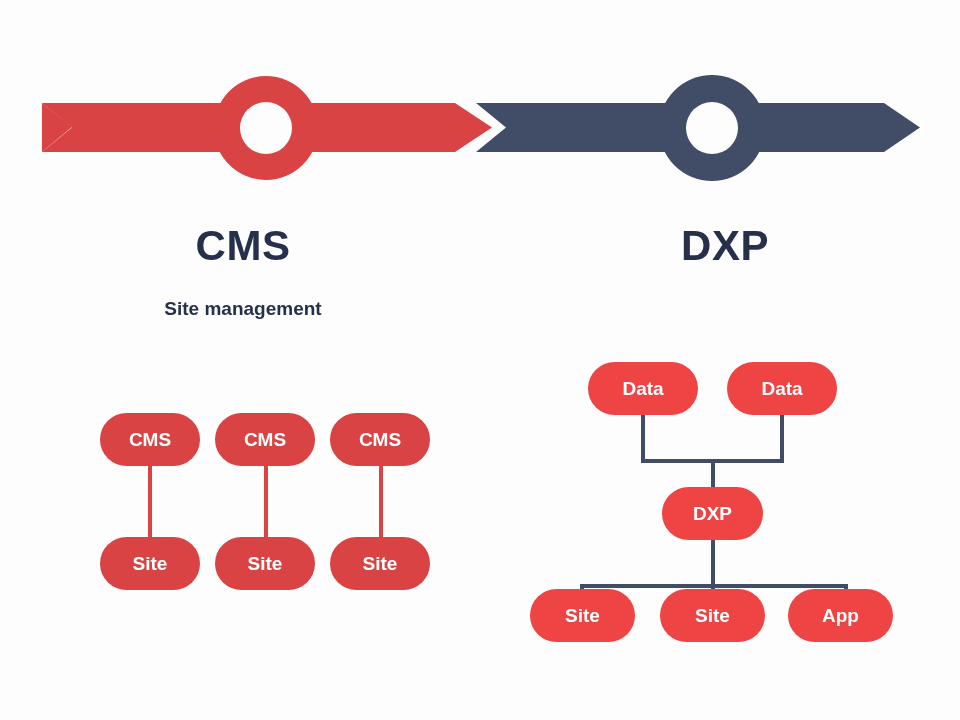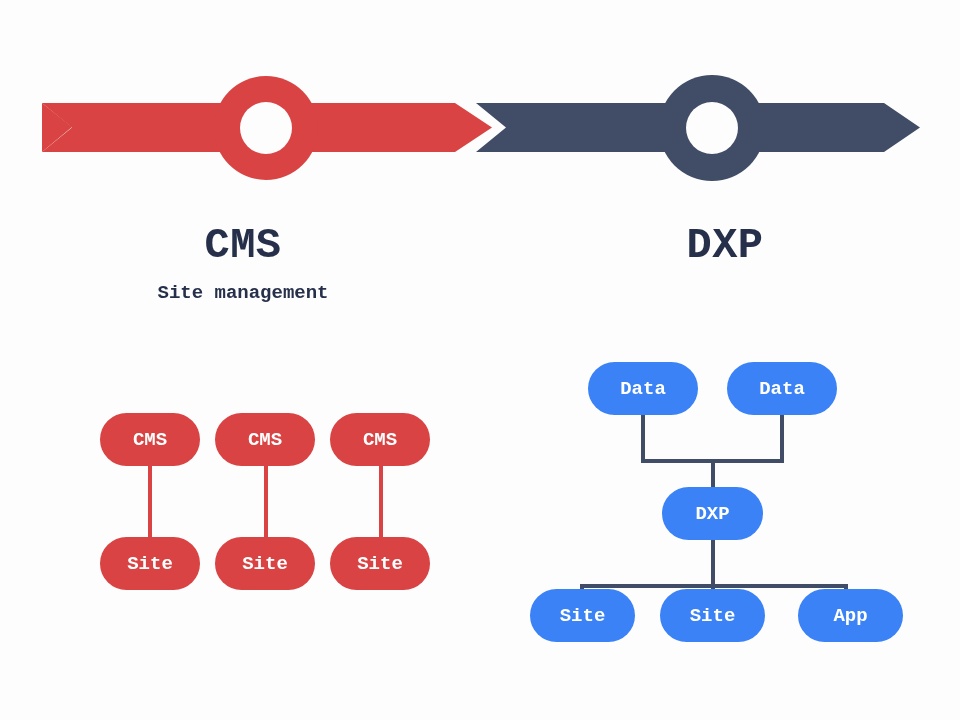--- a/index.html
+++ b/index.html
@@ -13,21 +13,20 @@
     font-family: "Liberation Sans", sans-serif;
     overflow: hidden;
     position: relative;
   }
   #stage {
     position: absolute;
     left: 0;
     top: 0;
     width: 960px;
     height: 532px;
-    font-family: Liberation Mono, monospace;
   }
   .banner {
     position: absolute;
     left: 0;
     top: 40px;
     width: 960px;
     height: 180px;
   }
   .headings {
     position: absolute;
@@ -49,21 +48,21 @@
     color: #26304a;
     letter-spacing: 0.5px;
     line-height: 48px;
     margin: 0;
   }
   .head-sub {
     font-size: 19px;
     font-weight: bold;
     color: #26304a;
     line-height: 26px;
-    margin-top: 10px;
+    margin-top: 26px;
   }
   .diagrams {
     position: absolute;
     left: 0;
     top: 330px;
     width: 960px;
     height: 340px;
   }
   .cms-group { position: absolute; left: 0; top: 0; width: 480px; height: 340px; }
   .dxp-group { position: absolute; left: 480px; top: 0; width: 480px; height: 340px; }
@@ -73,21 +72,21 @@
     color: #ffffff;
     font-size: 19px;
     font-weight: bold;
     display: flex;
     align-items: center;
     justify-content: center;
     box-sizing: border-box;
     z-index: 2;
   }
   .node.red  { background: #d94343; }
-  .node.navy { background: #3b82f6; }
+  .node.navy { background: #ef4444; }
   .edge {
     position: absolute;
     z-index: 1;
   }
   .edge.red  { background: #d94343; }
   .edge.navy { background: #414d66; }
 </style>
 </head>
 <body>
 
@@ -173,19 +172,19 @@
       <div class="node navy" style="left:182px; top:157px; width:101px; height:53px;">
         <span>DXP</span>
       </div>
 
       <div class="node navy" style="left:50px; top:259px; width:105px; height:53px;">
         <span>Site</span>
       </div>
       <div class="node navy" style="left:180px; top:259px; width:105px; height:53px;">
         <span>Site</span>
       </div>
-      <div class="node navy" style="left:318px; top:259px; width:105px; height:53px;">
+      <div class="node navy" style="left:308px; top:259px; width:105px; height:53px;">
         <span>App</span>
       </div>
     </div>
 
   </div>
 </div>
 
 </body></html>

